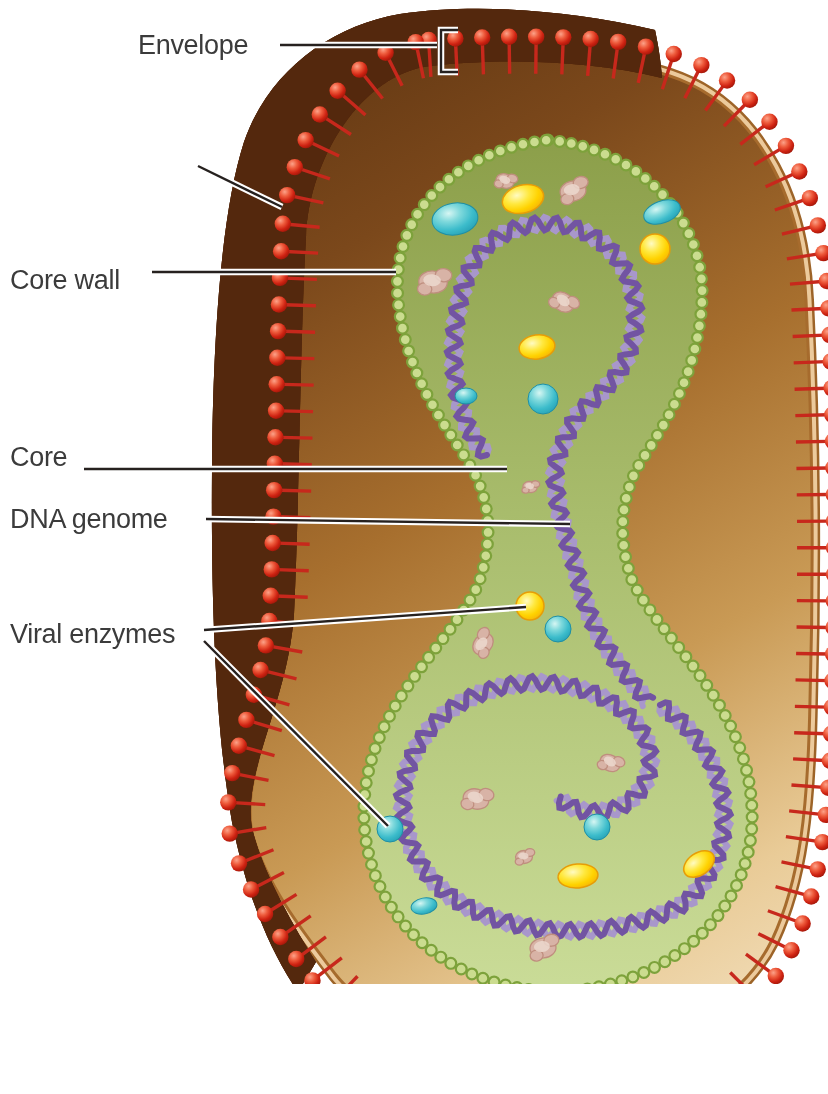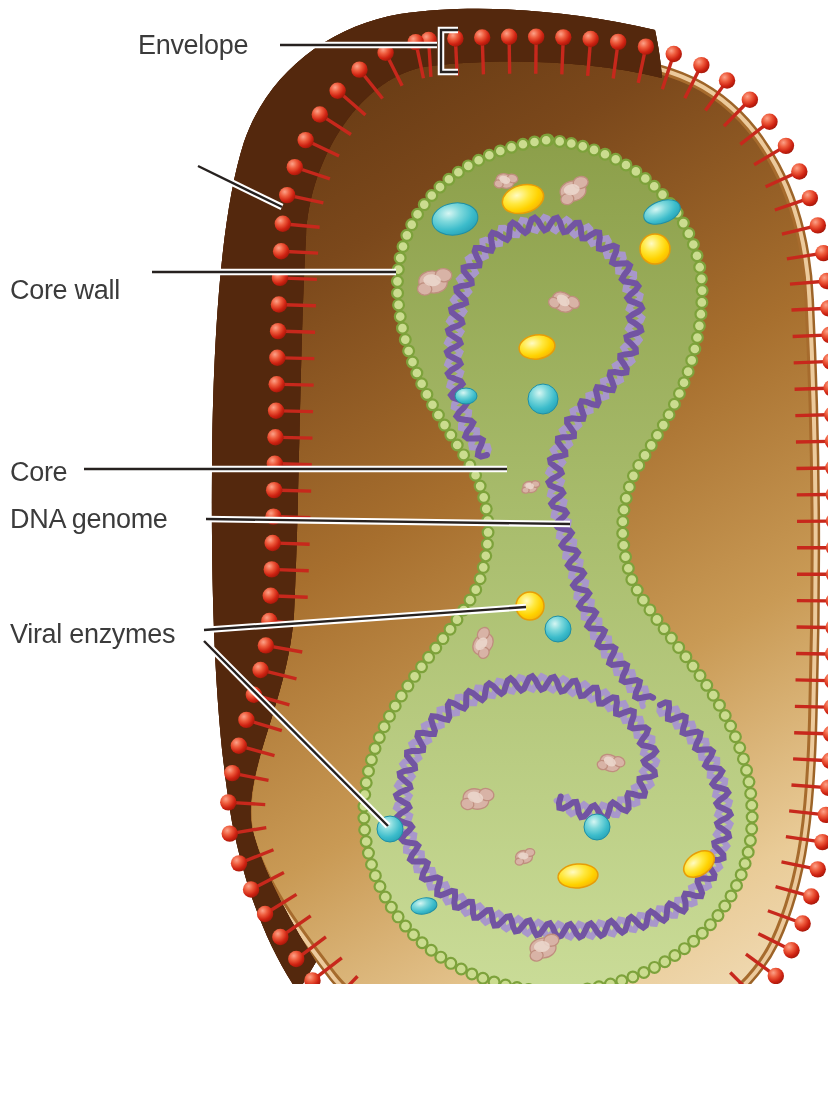--- a/index.html
+++ b/index.html
@@ -630,17 +630,17 @@
       <path class="line" d="M152 272 H396"></path>
       <path class="line" d="M84 469 H507"></path>
       <path class="line" d="M206 519 L570 524"></path>
       <path class="line" d="M204 630 L526 607"></path>
       <path class="line" d="M204 641 L388 826"></path>
       <path class="line" d="M458 30 H441 V72 H458"></path>
     </g>
   </svg>
 
   <div class="lbl" style="left:138px;top:31px">Envelope</div>
-  <div class="lbl" style="left:10px;top:276px">Core wall</div>
-  <div class="lbl" style="left:10px;top:458px">Core</div>
+  <div class="lbl" style="left:10px;top:266px">Core wall</div>
+  <div class="lbl" style="left:10px;top:443px">Core</div>
   <div class="lbl" style="left:10px;top:505px">DNA genome</div>
   <div class="lbl" style="left:10px;top:620px">Viral enzymes</div>
 </div>
 
 </body></html>

